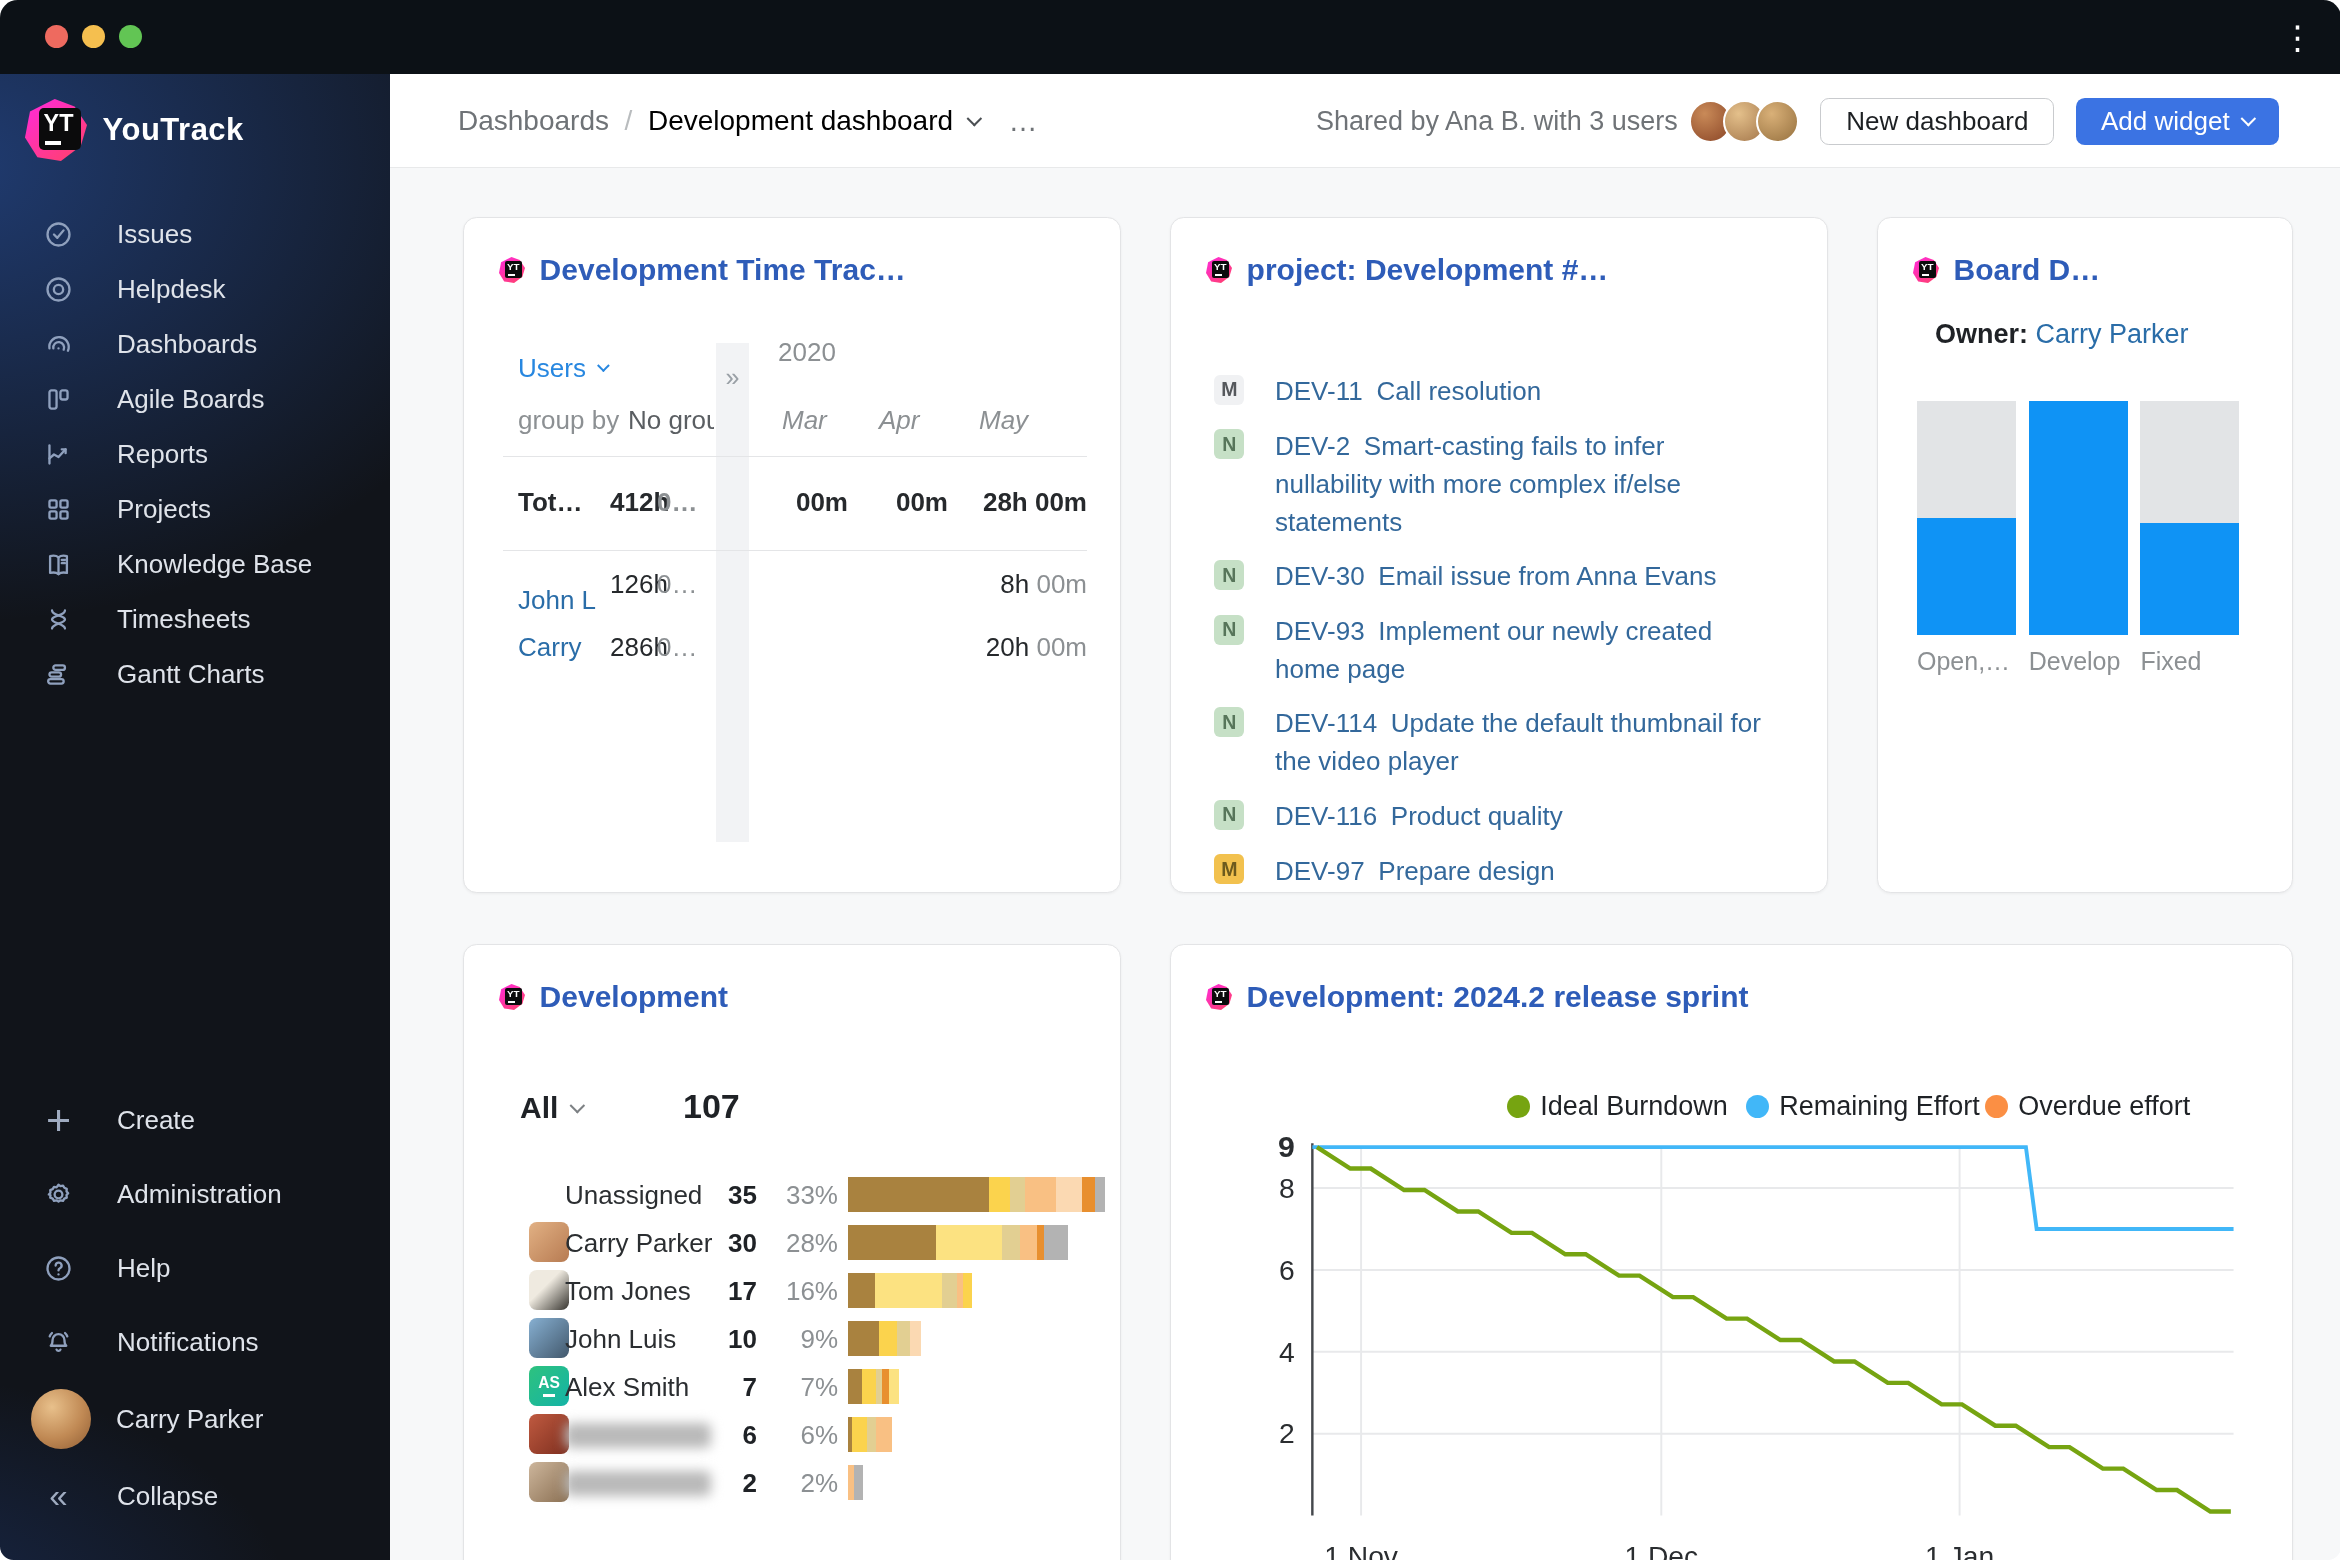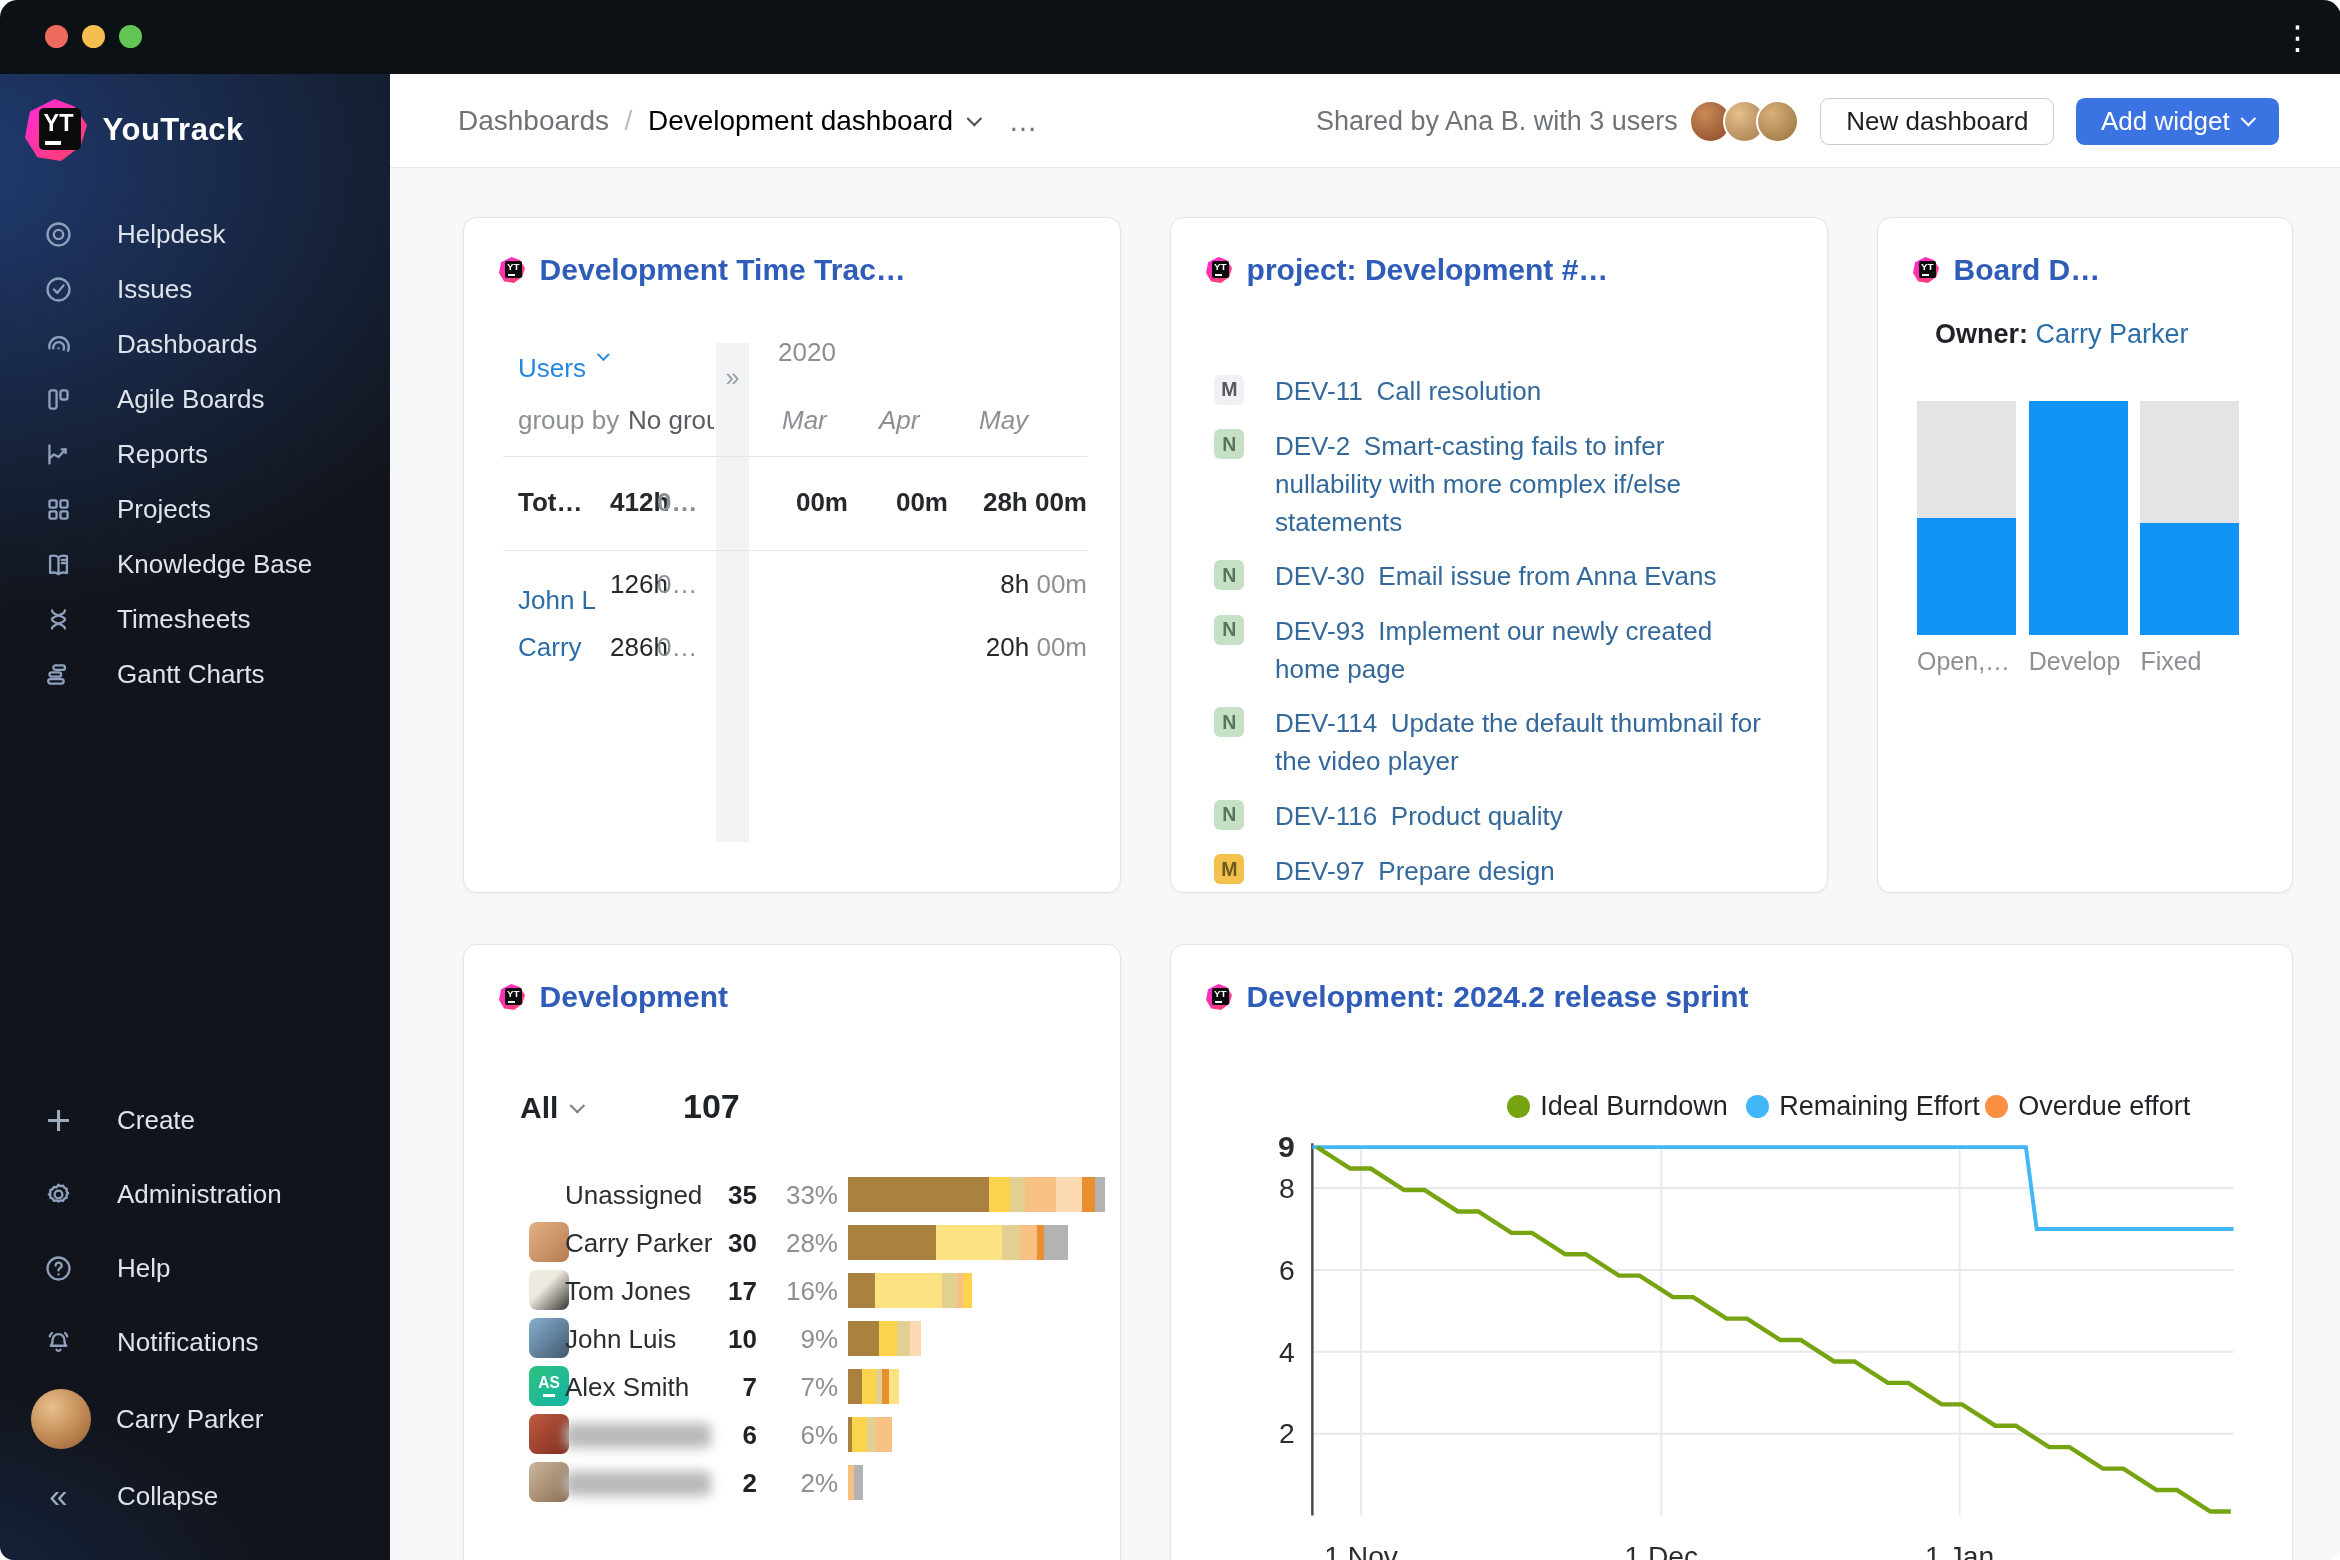--- a/index.html
+++ b/index.html
@@ -68,21 +68,21 @@
   .yt { position:relative; width:26px; height:26px; flex:0 0 26px; }
   .yt .blob { position:absolute; inset:0; background:linear-gradient(140deg,#ff2ec6 20%,#ff3d7c 80%); clip-path:polygon(48% 0,80% 12%,100% 42%,90% 76%,58% 100%,20% 94%,0 62%,8% 20%); }
   .yt .sq { position:absolute; left:5.9px; top:3.9px; width:17.6px; height:17.6px; background:#0b0b0c; border-radius:2px; color:#fff; font-size:9.8px; font-weight:700; padding:1px 0 0 2px; line-height:10.7px; }
   .yt .sq::after { content:""; position:absolute; left:2.9px; bottom:2px; width:6.8px; height:2px; background:#ffffff; }
   .yt--lg { width:62px; height:62px; flex:0 0 62px; }
   .yt--lg .blob { clip-path:polygon(48% 0,80% 12%,100% 42%,90% 76%,58% 100%,20% 94%,0 62%,8% 20%); }
   .yt--lg .sq { left:13.7px; top:8.8px; width:42px; height:42px; border-radius:4.9px; font-size:23.4px; line-height:27px; padding:2px 0 0 4.9px; }
   .yt--lg .sq::after { left:6.8px; bottom:4.9px; width:15.6px; height:3.9px; }
 
   
-  .tt-link { position:absolute; left:54px; top:135px; color:#2787e0; font-size:26px; cursor:pointer; display:flex; align-items:flex-start; gap:13px; }
+  .tt-link { position:absolute; left:54px; top:135px; color:#2787e0; font-size:26px; cursor:pointer; display:flex; align-items:center; gap:13px; }
   .tt-link .chev { border-color:#2787e0; width:8.8px; height:8.8px; }
   .tt-groupby { position:absolute; left:54px; top:187px; color:#8c9093; font-size:26px; }
   .tt-groupval { position:absolute; left:164px; top:187px; color:#5a5e62; font-size:26px; width:86px; overflow:hidden; white-space:nowrap; cursor:pointer; }
   .tt-strip { position:absolute; left:252px; top:125px; width:33px; height:499px; background:#f2f3f5; text-align:center; cursor:pointer; }
   .tt-strip .gg { color:#9aa0a6; font-size:25px; line-height:68px; }
   .tt-year { position:absolute; left:314px; top:119px; color:#8c9093; font-size:26px; }
   .tt-mon { position:absolute; top:187px; color:#8c9093; font-size:26px;font-style:italic; }
   .tt-hr { position:absolute; left:39px; width:584px; height:1px; background:#e4e5e7; }
   .tt-cell { position:absolute; font-size:26px; white-space:nowrap; }
   .b { font-weight:700; color:#26292c; }
@@ -157,33 +157,33 @@
           <div class="blob"></div>
           <div class="sq">YT</div>
         </div>
       <div class="logo-text">YouTrack</div>
     </div>
     <div class="nav">
         <div class="nav-item">
           <span class="ic">
             <svg width="31" height="31" viewBox="0 0 24 24" class="sic">
               <circle cx="12" cy="12" r="8.5"></circle>
+              <path d="M8.5 12l2.6 2.6 4.8-5.8"></path>
+            </svg>
+          </span>
+          <span class="lbl">Issues</span>
+        </div>
+        <div class="nav-item">
+          <span class="ic">
+            <svg width="31" height="31" viewBox="0 0 24 24" class="sic">
+              <circle cx="12" cy="12" r="8.5"></circle>
               <circle cx="12" cy="12" r="3.6"></circle>
             </svg>
           </span>
           <span class="lbl">Helpdesk</span>
-        </div>
-        <div class="nav-item">
-          <span class="ic">
-            <svg width="31" height="31" viewBox="0 0 24 24" class="sic">
-              <circle cx="12" cy="12" r="8.5"></circle>
-              <path d="M8.5 12l2.6 2.6 4.8-5.8"></path>
-            </svg>
-          </span>
-          <span class="lbl">Issues</span>
         </div>
         <div class="nav-item">
           <span class="ic">
             <svg width="31" height="31" viewBox="0 0 24 24" class="sic">
               <path d="M5 15a7.5 7.5 0 1 1 14.3 1.8"></path>
               <path d="M8 15a4.2 4.2 0 1 1 8 1"></path>
               <path d="M12 15h.01"></path>
             </svg>
           </span>
           <span class="lbl">Dashboards</span>

